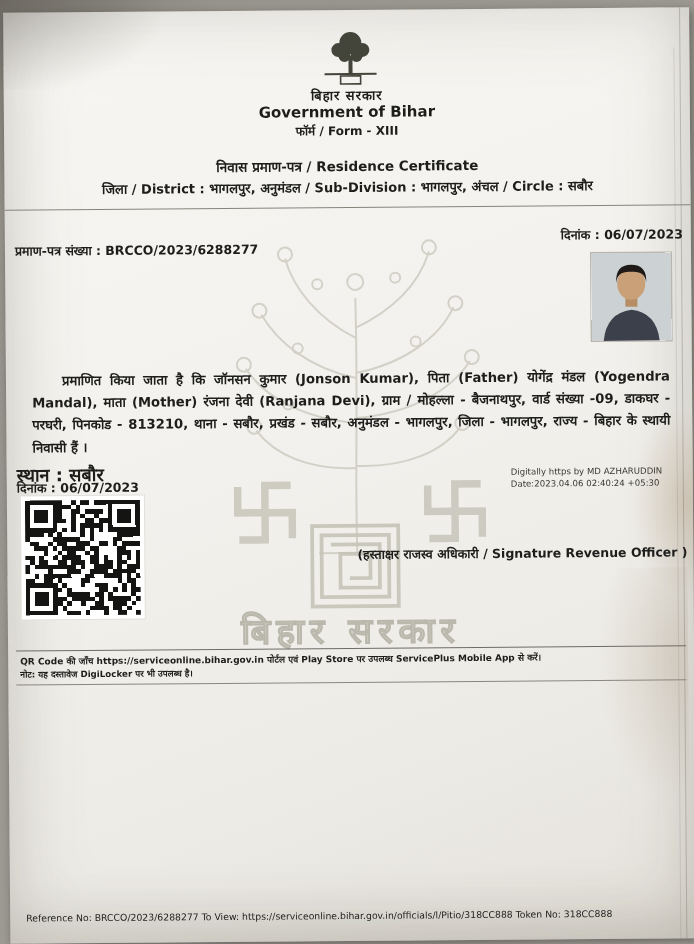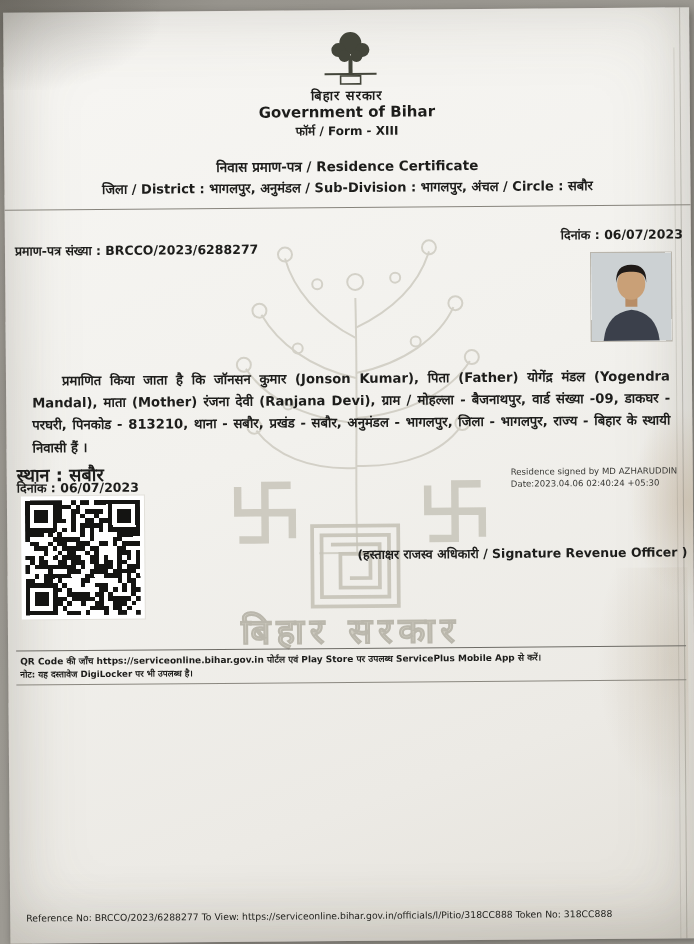--- a/index.html
+++ b/index.html
@@ -513,21 +513,21 @@
           <rect x="10" y="24" width="1" height="1"></rect>
           <rect x="11" y="24" width="1" height="1"></rect>
           <rect x="13" y="24" width="1" height="1"></rect>
           <rect x="17" y="24" width="1" height="1"></rect>
           <rect x="20" y="24" width="1" height="1"></rect>
           <rect x="21" y="24" width="1" height="1"></rect>
           <rect x="24" y="24" width="1" height="1"></rect>
         </svg></div>
 
     <div class="abs z2 digital-sign">
-      <div>Residence signed by MD AZHARUDDIN</div>
+      <div>Digitally https by MD AZHARUDDIN</div>
       <div>Date:2023.04.06 02:40:24 +05:30</div>
     </div>
 
     <div class="abs z2 sign-label">(हस्ताक्षर राजस्व अधिकारी / Signature Revenue Officer )</div>
 
     <div class="abs z2 notes">
       <div class="qr-note">QR Code की जाँच https://serviceonline.bihar.gov.in पोर्टल एवं Play Store पर उपलब्ध ServicePlus Mobile App से करें।</div>
       <div class="digilocker-note">नोट: यह दस्तावेज DigiLocker पर भी उपलब्ध है।</div>
     </div>
 

